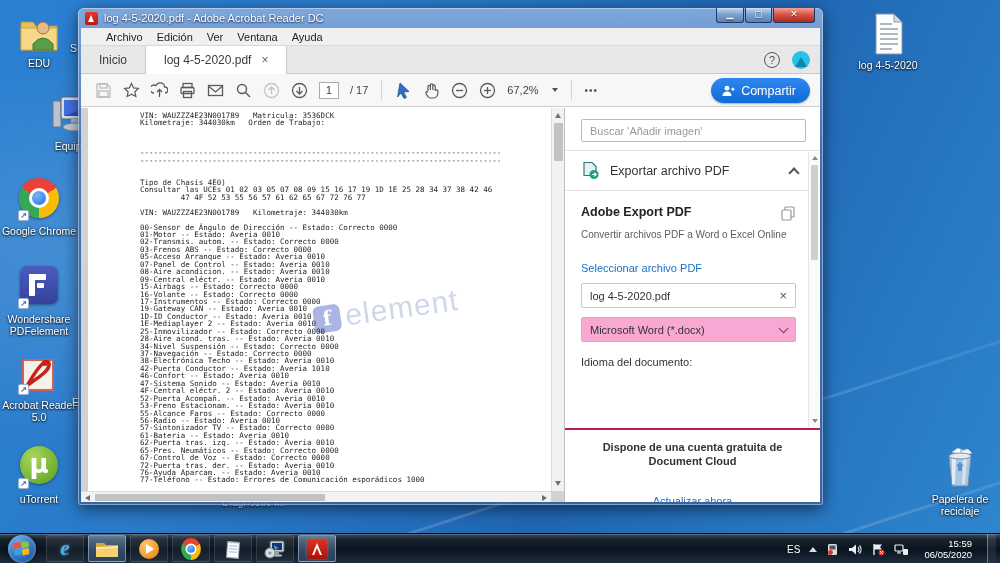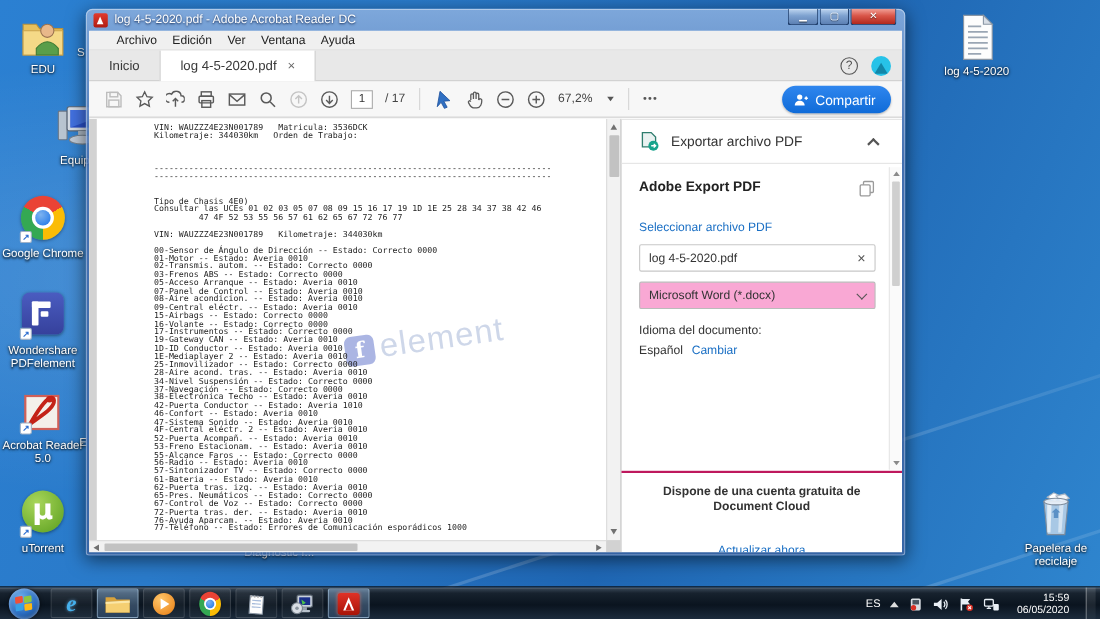--- a/index.html
+++ b/index.html
@@ -422,54 +422,54 @@
             <div class="sb-arrow" style="left:3px; bottom:5px; border-left:3.5px solid transparent; border-right:3.5px solid transparent; border-top:5px solid #707070;"></div>
           </div>
           <div class="hscroll">
             <div class="sb-arrow" style="left:4px; top:2.5px; border-top:3.5px solid transparent; border-bottom:3.5px solid transparent; border-right:5px solid #707070;"></div>
             <div class="thumb-h" style="left:14px; width:230px;"></div>
             <div class="sb-arrow" style="right:4px; top:2.5px; border-top:3.5px solid transparent; border-bottom:3.5px solid transparent; border-left:5px solid #707070;"></div>
           </div>
         </div>
 
         <div class="sidebar">
+          <div class="search-wrap">
+            <input class="search-input" placeholder="Buscar 'Añadir imagen'" style="">
+          </div>
           <div class="export-row">
             <svg width="19" height="19" viewBox="0 0 19 19">
               <path d="M3 1.5 h8 l4 4 v9 h-12 z" fill="#e9f2f1" stroke="#2e7d6e" stroke-width="1.2"></path>
               <circle cx="13" cy="13.5" r="4.6" fill="#18a38c"></circle>
               <path d="M11 13.5 h4 M13.3 11.8 l1.8 1.7 -1.8 1.7" stroke="#fff" stroke-width="1.2" fill="none"></path>
             </svg>
             <span class="lbl">Exportar archivo PDF</span>
             <div class="chev-up"></div>
           </div>
 
           <div class="panel">
             <div class="panel-title-row">
               <div class="panel-title">Adobe Export PDF</div>
               <svg width="16" height="16" viewBox="0 0 16 16">
                   <g fill="none" stroke="#9a9a9a" stroke-width="1.2">
                     <rect x="5" y="2" width="9" height="10" rx="1"></rect>
                     <rect x="2" y="5" width="9" height="10" rx="1" fill="#fff"></rect>
                   </g>
                 </svg>
             </div>
+            <div class="panel-desc">Convertir archivos PDF a Word o Excel Online</div>
             <a class="blue-link sel-link">Seleccionar archivo PDF</a>
             <div class="filebox">
               <span class="fname">log 4-5-2020.pdf</span>
               <span class="fx">×</span>
             </div>
             <div class="selectbox">
               <span class="val">Microsoft Word (*.docx)</span>
               <div class="chev-dn"></div>
             </div>
             <div class="lang-lbl">Idioma del documento:</div>
-            <div class="lang-row">
-              <span>Español</span>
-              <a class="blue-link">Cambiar</a>
-            </div>
           </div>
 
           <div class="side-scroll">
             <div class="sb-arrow" style="left:2.5px; top:4px; border-left:3px solid transparent; border-right:3px solid transparent; border-bottom:4.5px solid #8a8a8a;"></div>
             <div class="thumb-v" style="left:2px; width:7px; top:13px; height:95px; background:#cfcfcf;"></div>
             <div class="sb-arrow" style="left:2.5px; bottom:4px; border-left:3px solid transparent; border-right:3px solid transparent; border-top:4.5px solid #8a8a8a;"></div>
           </div>
 
           <div class="side-footer">
             <div class="bold">Dispone de una cuenta gratuita de Document Cloud</div>

